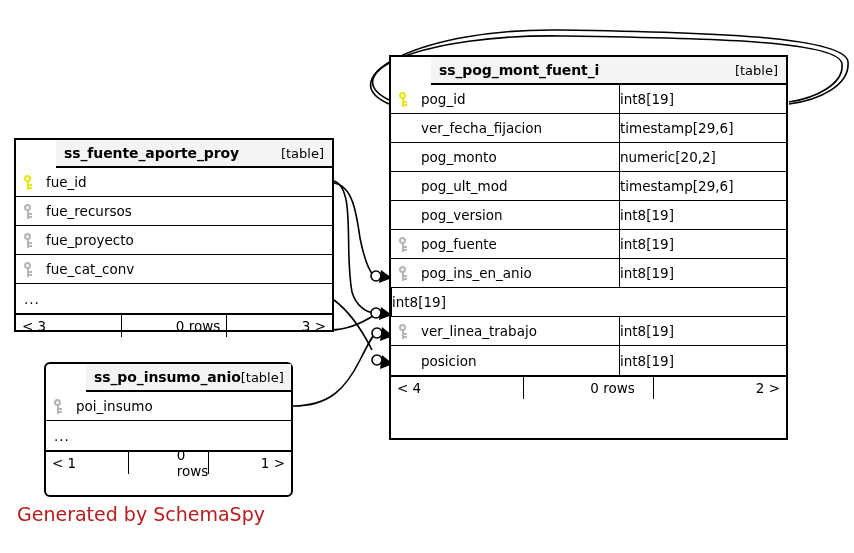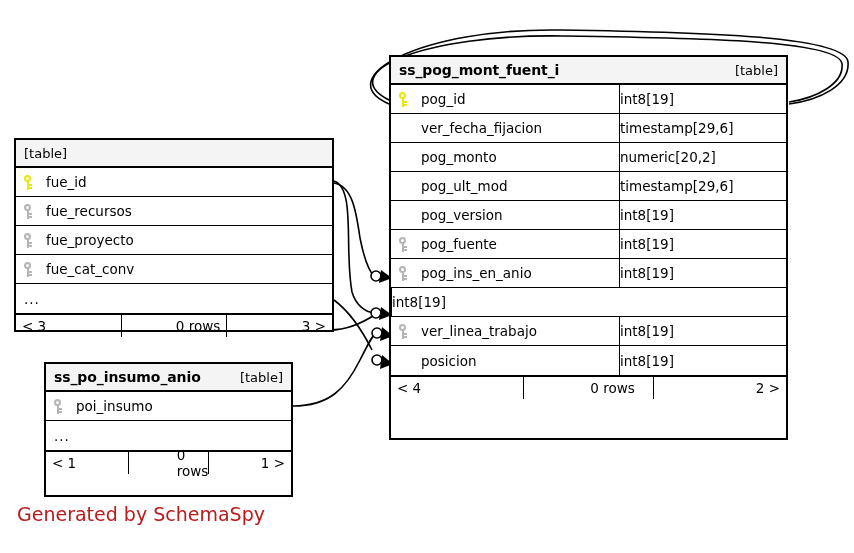--- a/index.html
+++ b/index.html
@@ -44,20 +44,21 @@
 
   .entity-header {
     background: #f4f4f4;
     border-bottom: 2px solid #000000;
     box-sizing: border-box;
     display: flex;
     align-items: center;
     justify-content: space-between;
     padding: 0 8px;
     height: 28px;
+    margin-left: 40px;
   }
   .entity-name {
     font-weight: bold;
     font-size: 14px;
     letter-spacing: -0.1px;
     white-space: nowrap;
   }
   .entity-tag {
     font-size: 13px;
     white-space: nowrap;
@@ -174,21 +175,21 @@
   }
   #entity-ss_pog_mont_fuent_i .col-type { width: 167px; flex: 0 0 167px; }
 
   #entity-ss_fuente_aporte_proy {
     left: 14px; top: 138px;
     width: 320px; height: 194px;
   }
 
   #entity-ss_po_insumo_anio {
     left: 44px; top: 362px;
-    width: 249px; height: 135px;
+    width: 249px; height: 135px; border-radius: 6px;
   }
 
   
   #generated-by {
     position: absolute;
     left: 17px;
     top: 503px;
     font-size: 19px;
     color: #b91c1c;
     z-index: 3;
@@ -354,20 +355,21 @@
     </div>
     <div class="entity-footer">
       <div class="foot-cell foot-left">&lt; 4</div>
       <div class="foot-cell foot-mid">0 rows</div>
       <div class="foot-cell foot-right">2 &gt;</div>
     </div>
   </div>
 
   <div class="entity" id="entity-ss_fuente_aporte_proy">
     <div class="entity-header">
+      <span class="entity-name">ss_fuente_aporte_proy</span>
       <span class="entity-tag">[table]</span>
     </div>
     <div class="rows">
 
       <div class="row">
         <div class="col-name">
           <span class="keyslot">
             <span class="key key-primary">
                 <span class="bow"></span>
                 <span class="stem"></span>

